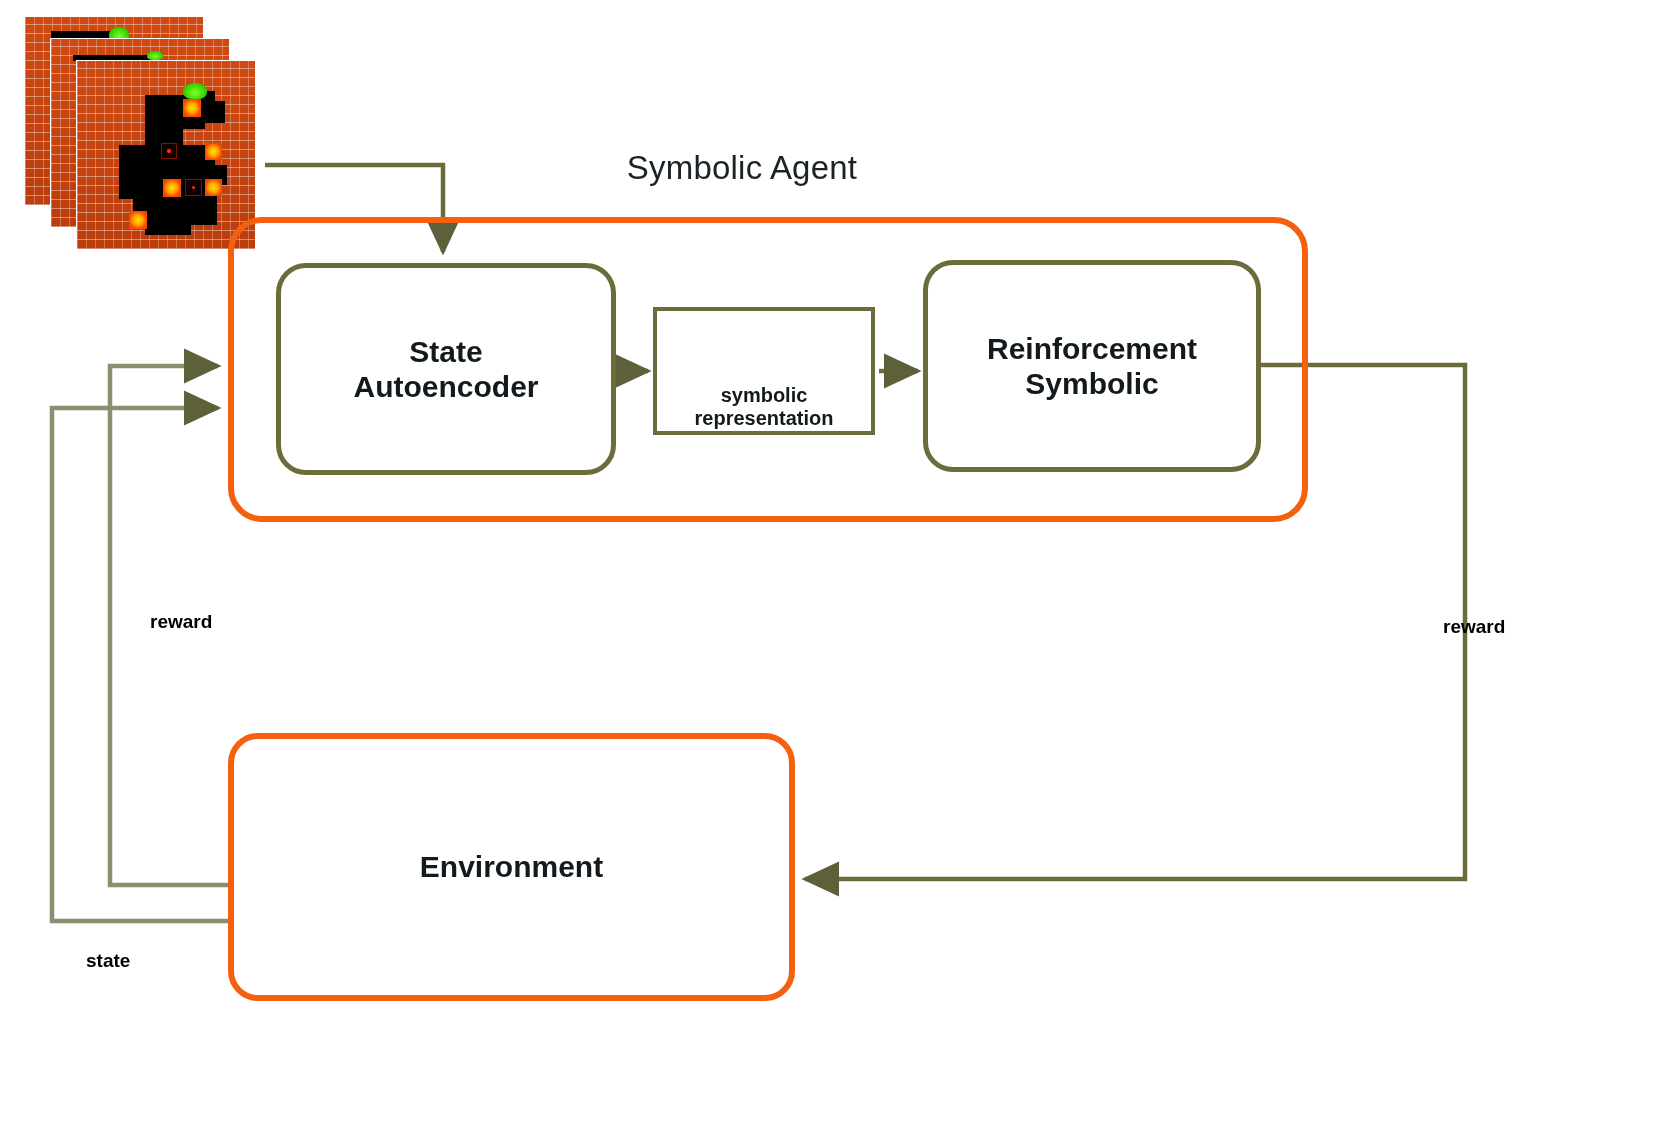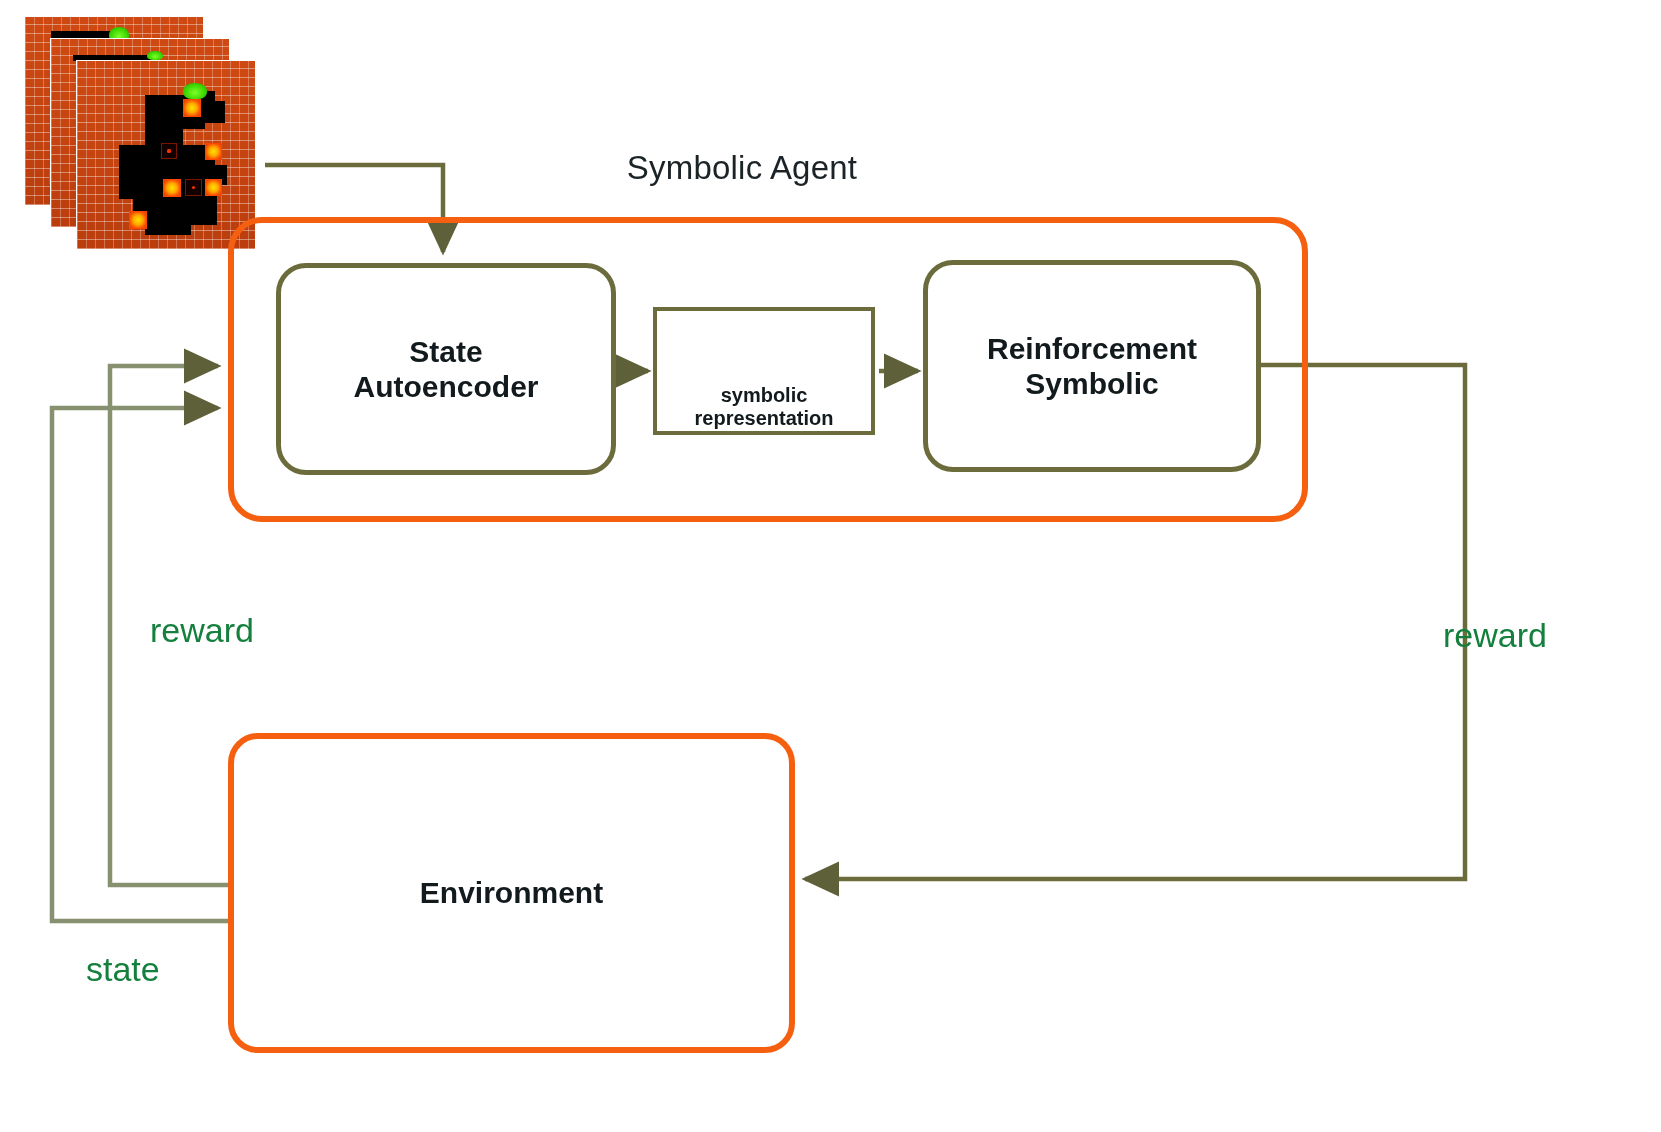--- a/index.html
+++ b/index.html
@@ -136,33 +136,33 @@
     left: 923px;
     top: 260px;
     width: 338px;
     height: 212px;
     font-size: 30px;
   }
   .node-environment {
     left: 228px;
     top: 733px;
     width: 567px;
-    height: 320px;
+    height: 268px;
     border-color: #f4600f;
     border-width: 6px;
     border-radius: 34px;
     font-size: 30px;
   }
 
   
   .edge-label {
     position: absolute;
-    font-size: 34px;
-    font-weight: normal;
-    color: #15803d;
+    font-size: 19px;
+    font-weight: bold;
+    color: #000000;
     white-space: nowrap;
   }
   .label-reward { left: 150px; top: 611px; }
   .label-state  { left: 86px;  top: 950px; }
   .label-action { left: 1443px; top: 616px; }
 </style>
 </head>
 <body>
 
 <div id="canvas">

